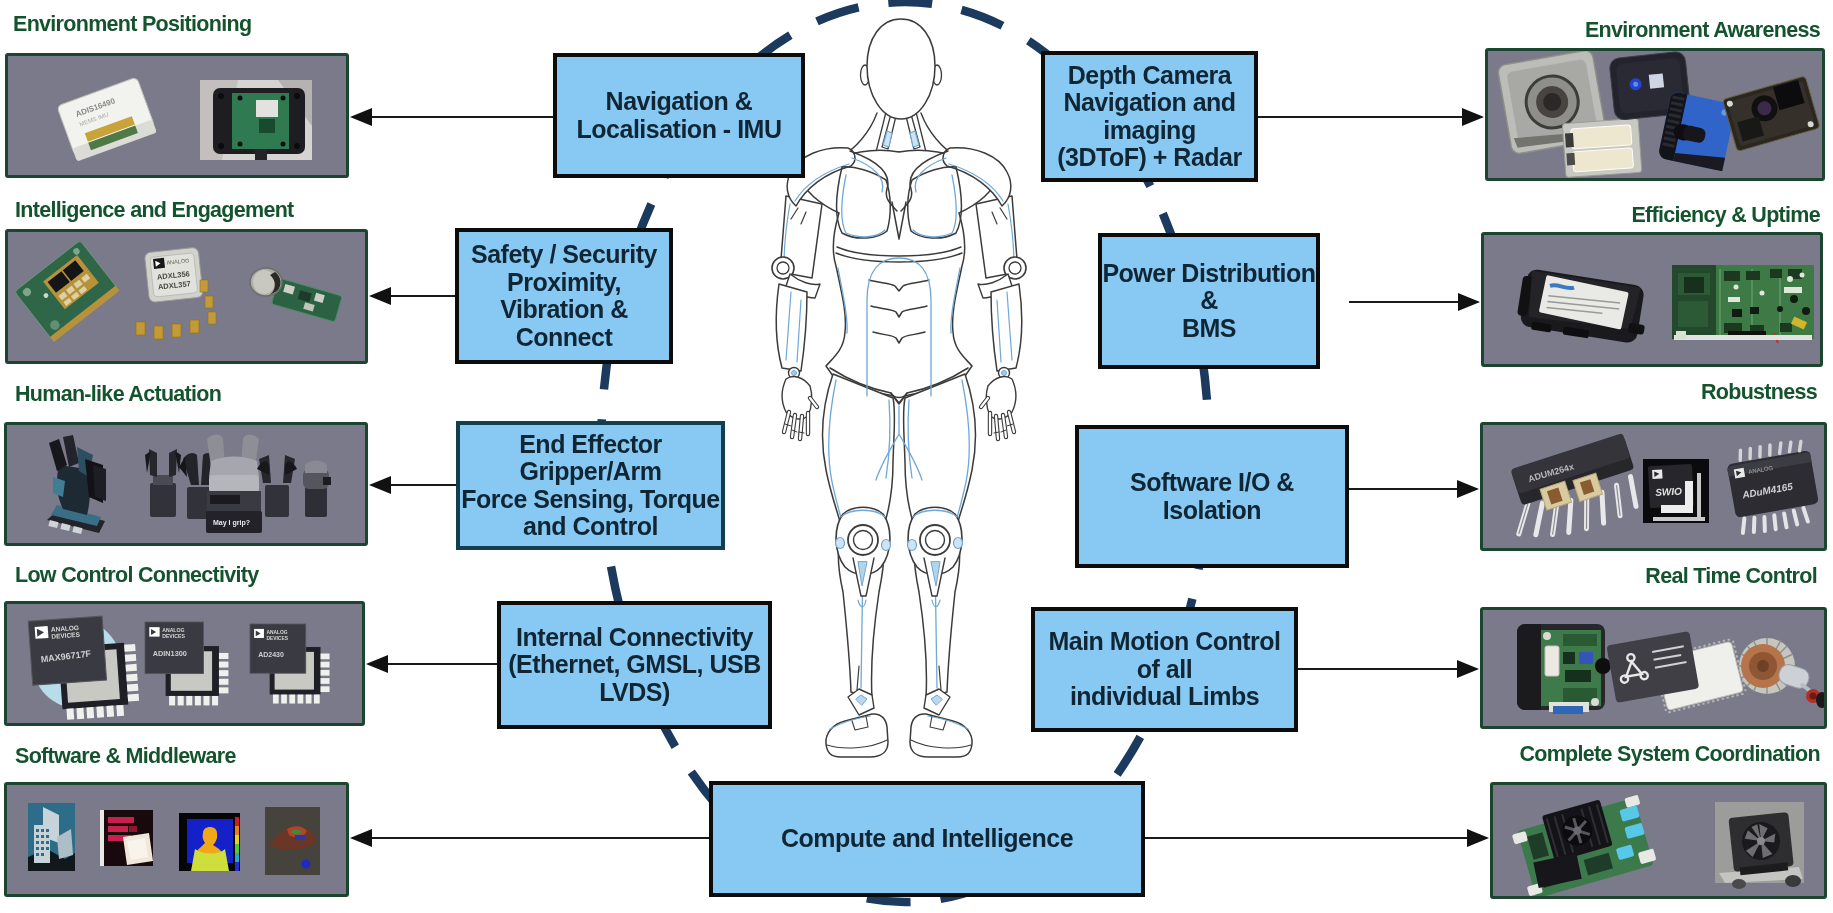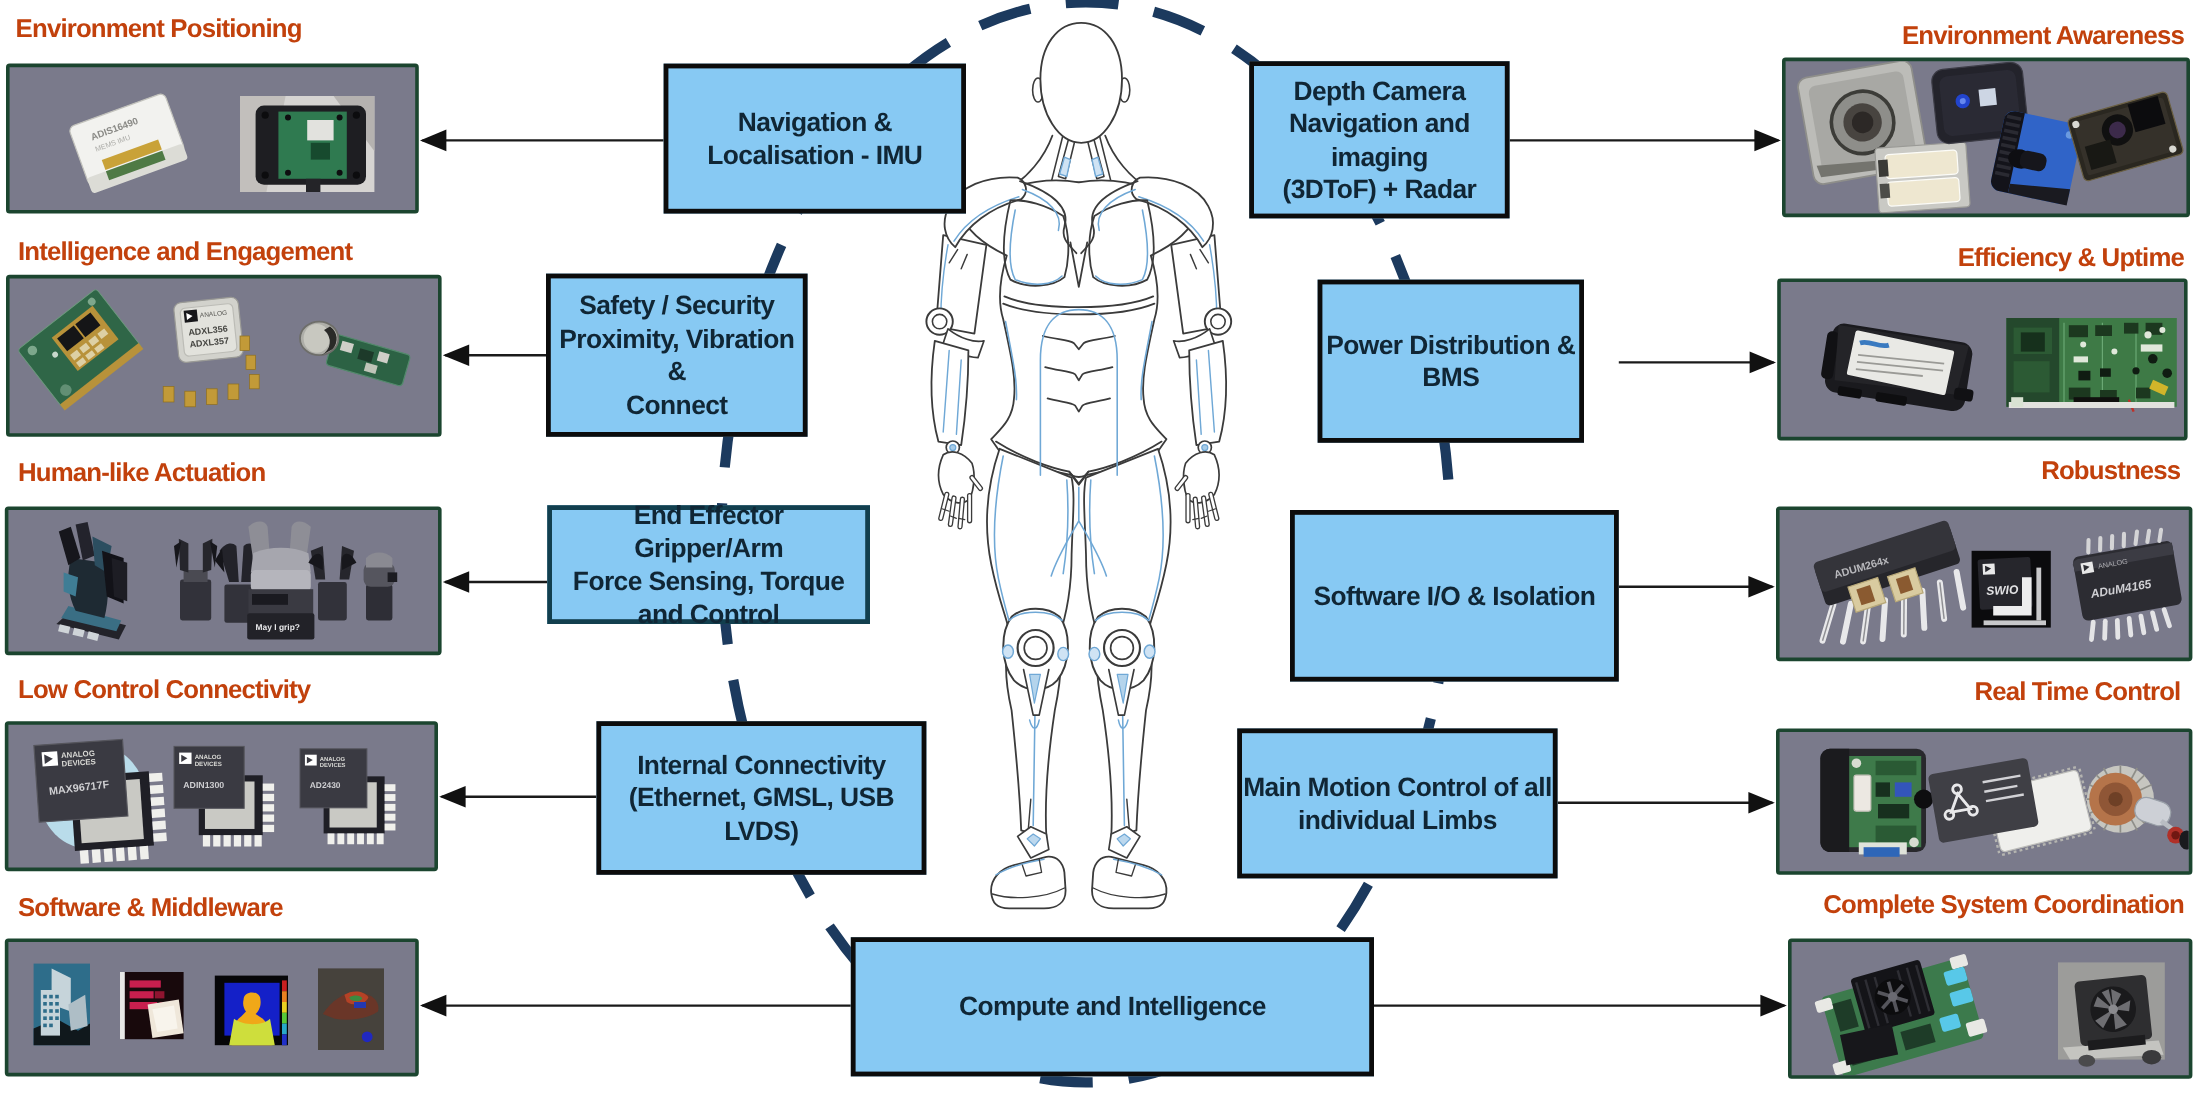--- a/index.html
+++ b/index.html
@@ -1,19 +1,19 @@
 <!DOCTYPE html>
 <html><head>
 <meta charset="utf-8">
 <style>
 html,body{margin:0;padding:0}
 body{width:1833px;height:913px;background:#ffffff;font-family:"Liberation Sans",sans-serif;position:relative;overflow:hidden}
 .panel{position:absolute;background:#7a7a8b;border:3px solid #1b452f;border-radius:3px;box-sizing:border-box;overflow:hidden}
-.lbl{position:absolute;font-weight:bold;font-size:21.5px;color:#c2410c;white-space:nowrap;letter-spacing:-0.7px}
-.box{position:absolute;background:#87c9f3;border:4px solid #0c0c0c;box-sizing:border-box;display:flex;align-items:center;justify-content:center;text-align:center;font-weight:bold;color:#102635;font-size:22px;line-height:27.5px;letter-spacing:-0.5px}
+.lbl{position:absolute;font-weight:bold;font-size:21.5px;color:#14532d;white-space:nowrap;letter-spacing:-0.7px}
+.box{position:absolute;background:#87c9f3;border:4px solid #0c0c0c;box-sizing:border-box;display:flex;align-items:center;justify-content:center;text-align:center;font-weight:bold;color:#102635;font-size:25px;line-height:27.5px;letter-spacing:-0.5px}
 #base{position:absolute;left:0;top:0;z-index:0}
 .panel svg{position:absolute;left:0;top:0}
 </style>
 </head>
 <body>
 <svg id="base" width="1833" height="913" viewBox="0 0 1833 913">
   <ellipse cx="905" cy="452" rx="304" ry="450" fill="none" stroke="#1c3a5e" stroke-width="8.5" stroke-dasharray="44 30"></ellipse>
   <g stroke="#1a1a1a" stroke-width="2">
     <line x1="352" y1="117" x2="553" y2="117"></line>
     <line x1="371" y1="296" x2="455" y2="296"></line>
@@ -751,19 +751,19 @@
     <rect x="244" y="80" width="48" height="8" fill="#1c1c1e"></rect>
   </g>
   <ellipse cx="300" cy="96" rx="8" ry="6" fill="#3a3a3c"></ellipse>
   <ellipse cx="246" cy="99" rx="7" ry="5" fill="#4a4a4c"></ellipse>
 </g>
 </svg>
   </div>
 
 <div class="box" style="left:553px;top:53px;width:252px;height:125px">Navigation &amp;<br>Localisation - IMU</div>
 <div class="box" style="left:455px;top:228px;width:218px;height:136px">Safety / Security<br>Proximity, Vibration &amp;<br>Connect</div>
-<div class="box" style="left:456px;top:421px;width:269px;height:99px;border-color:#123f4e">End Effector<br>Gripper/Arm<br>Force Sensing, Torque<br>and Control</div>
+<div class="box" style="left:456px;top:421px;width:269px;height:129px;border-color:#123f4e">End Effector<br>Gripper/Arm<br>Force Sensing, Torque<br>and Control</div>
 <div class="box" style="left:497px;top:601px;width:275px;height:128px">Internal Connectivity<br>(Ethernet, GMSL, USB<br>LVDS)</div>
 <div class="box" style="left:709px;top:781px;width:436px;height:116px">Compute and Intelligence</div>
 <div class="box" style="left:1041px;top:51px;width:217px;height:131px">Depth Camera<br>Navigation and<br>imaging<br>(3DToF) + Radar</div>
 <div class="box" style="left:1098px;top:233px;width:222px;height:136px">Power Distribution &amp;<br>BMS</div>
 <div class="box" style="left:1075px;top:425px;width:274px;height:143px">Software I/O &amp; Isolation</div>
 <div class="box" style="left:1031px;top:607px;width:267px;height:125px">Main Motion Control of all<br>individual Limbs</div>
 
 </body></html>

